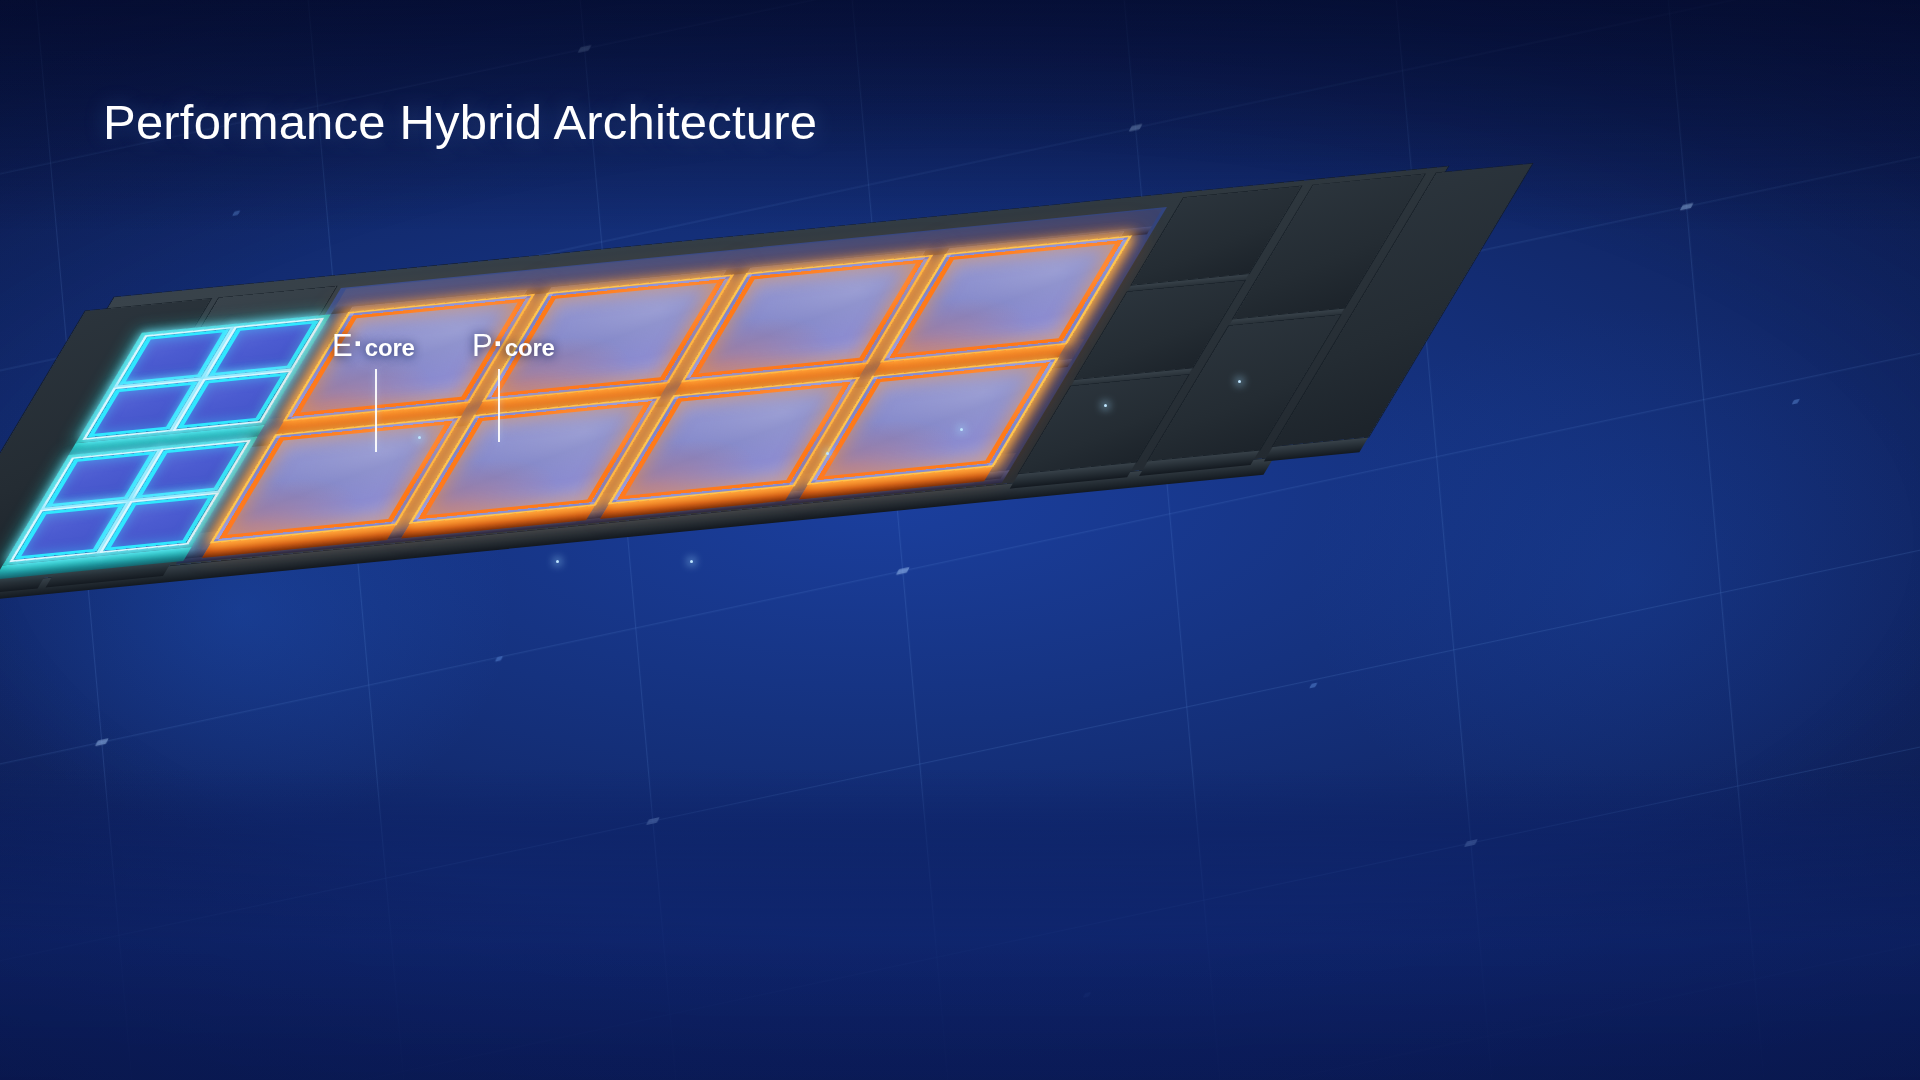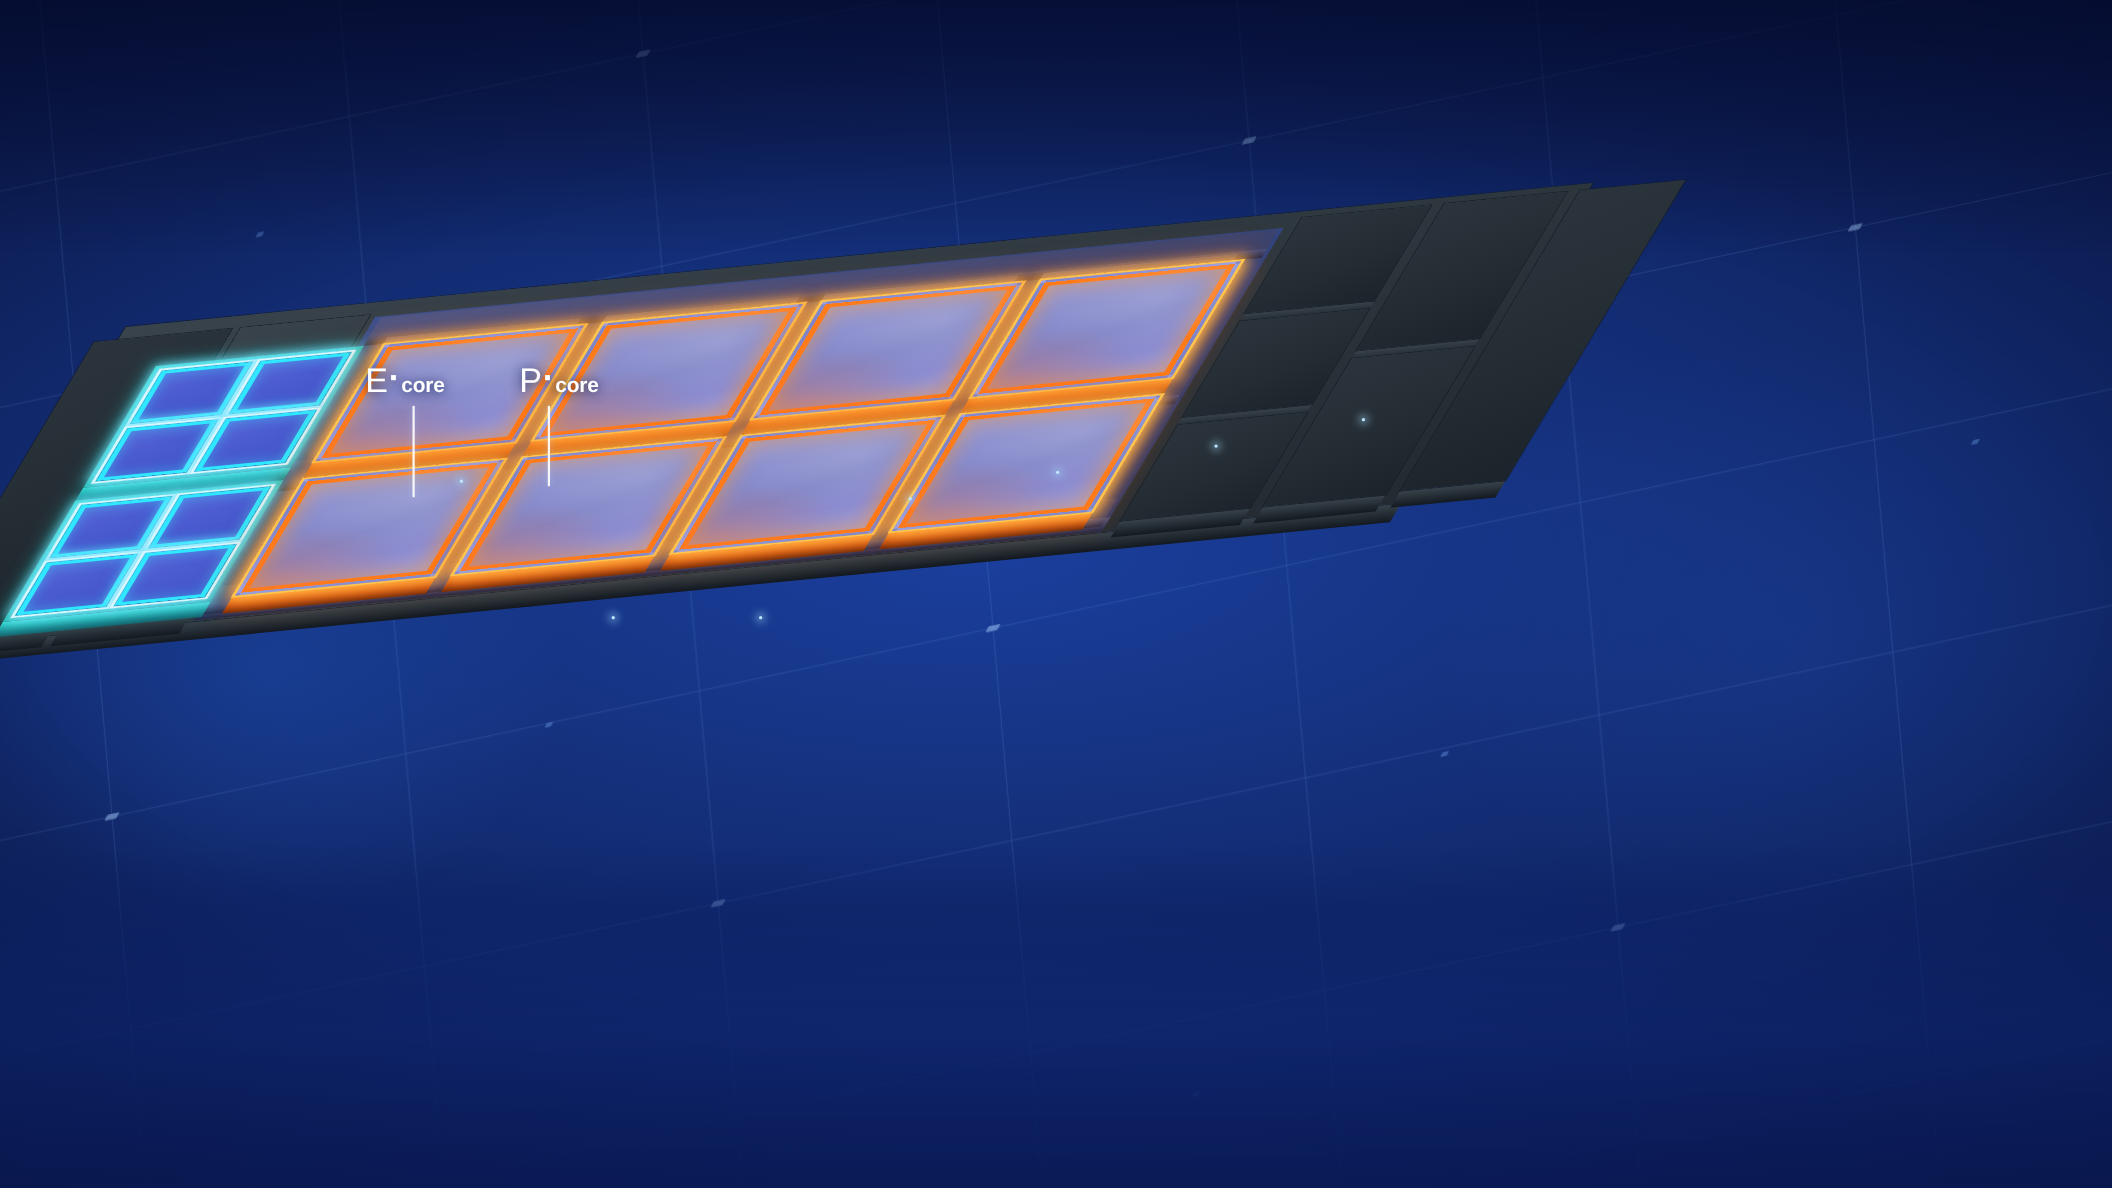--- a/index.html
+++ b/index.html
@@ -44,21 +44,21 @@
   .title{position:absolute;left:103px;top:94px;color:#fff;
     font-size:49px;font-weight:300;letter-spacing:.2px;
     font-family:"Liberation Sans",sans-serif;white-space:nowrap;
     text-shadow:0 0 22px rgba(110,170,255,.30);}
 
   
   .lbl{position:absolute;color:#fff;white-space:nowrap;user-select:none;
        text-shadow:0 1px 10px rgba(0,20,70,.85);}
   .lbl .big{font-size:31px;font-weight:400;letter-spacing:-.2px;}
   .lbl .dot{font-size:31px;font-weight:700;position:relative;top:-2px;padding:0 1px;}
-  .lbl .sm{font-size:19px;font-weight:700;letter-spacing:-.2px;}
+  .lbl .sm{font-size:24px;font-weight:700;letter-spacing:-.2px;}
   #lbl-e{left:332px;top:328px;}
   #lbl-p{left:472px;top:328px;}
   .leader{position:absolute;width:2px;background:#fff;opacity:.93;
     box-shadow:0 0 6px rgba(180,215,255,.55);}
   #leader-e{left:375px;top:369px;height:83px;}
   #leader-p{left:498px;top:369px;height:73px;}
 
   
   #die{position:absolute;left:92px;top:272px;width:1420px;height:430px;
        transform-origin:0 0;}
@@ -252,20 +252,21 @@
   <div class="lbl" id="lbl-e">
     <span class="big">E</span><span class="dot">·</span><span class="sm">core</span>
   </div>
   <div class="leader" id="leader-e"></div>
 
   <div class="lbl" id="lbl-p">
     <span class="big">P</span><span class="dot">·</span><span class="sm">core</span>
   </div>
   <div class="leader" id="leader-p"></div>
 
+  <div class="title">Performance Hybrid Architecture</div>
 
 <div class="spark" style="left: 1238px; top: 380px; width: 3px; height: 3px;"></div>
     <div class="spark" style="left: 1104px; top: 404px; width: 3px; height: 3px;"></div>
     <div class="spark" style="left: 960px; top: 428px; width: 3px; height: 3px;"></div>
     <div class="spark" style="left: 826px; top: 452px; width: 3px; height: 3px;"></div>
     <div class="spark" style="left: 418px; top: 436px; width: 3px; height: 3px;"></div>
     <div class="spark" style="left: 556px; top: 560px; width: 3px; height: 3px;"></div>
     <div class="spark" style="left: 690px; top: 560px; width: 3px; height: 3px;"></div>
   </div>
 

